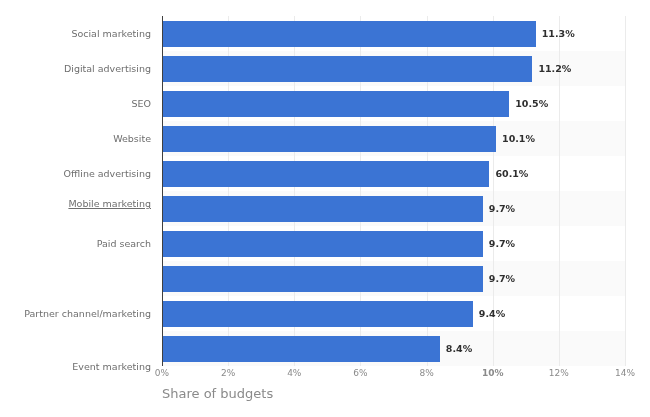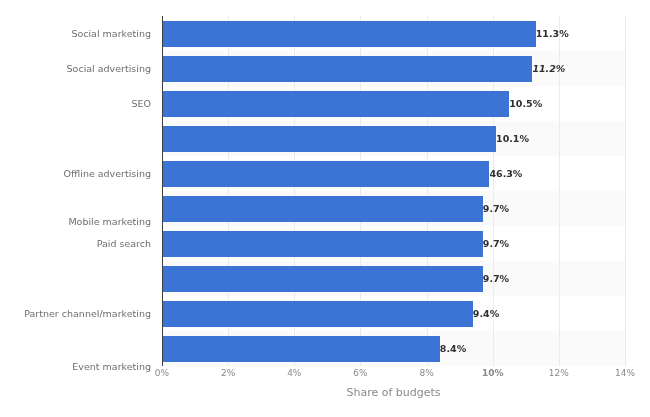--- a/index.html
+++ b/index.html
@@ -67,20 +67,21 @@
   
   .value-label {
     position: absolute;
     height: 26px;
     line-height: 26px;
     font-size: 9.5px;
     font-weight: bold;
     color: #2f2f2f;
     white-space: nowrap;
     z-index: 5;
+    padding-left: 6px;
     text-align: right;
   }
 
   
   .cat-label {
     position: absolute;
     right: 0;
     width: 150px;
     height: 26px;
     line-height: 26px;
@@ -112,36 +113,36 @@
     font-size: 9px;
     color: #8a8a8a;
     transform: translateX(-50%);
     white-space: nowrap;
   }
   #x-axis-title {
     position: absolute;
     top: 386px;
     left: 162px;
     width: 463px;
-    text-align: center;
-    font-size: 11px;
+    font-size: 13px;
     color: #8a8a8a;
   }
 </style>
 </head>
 <body>
 
 <div id="chart-root">
 
   <div id="cat-axis">
       <div class="cat-label" style="top: 4.5px;">Social marketing</div>
-      <div class="cat-label" style="top: 39.5px;">Social advertising</div>
+      <div class="cat-label" style="top: 39.5px;">Digital advertising</div>
       <div class="cat-label" style="top: 74.5px;">SEO</div>
+      <div class="cat-label" style="top: 109.5px;">Website</div>
       <div class="cat-label" style="top: 144.5px;">Offline advertising</div>
-      <div class="cat-label" style="top: 193px;">Mobile marketing</div>
+      <div class="cat-label" style="top: 175px; text-decoration: underline;">Mobile marketing</div>
       <div class="cat-label" style="top: 214.5px;">Paid search</div>
       <div class="cat-label" style="top: 284.5px; text-align: right;">Partner channel/marketing</div>
       <div class="cat-label" style="top: 338px;">Event marketing</div>
     </div>
 
   <div id="plot-area">
       <div class="row-band" style="top: 0px;"></div>
       <div class="row-band alt" style="top: 35px;"></div>
       <div class="row-band" style="top: 70px;"></div>
       <div class="row-band alt" style="top: 105px;"></div>
@@ -155,27 +156,27 @@
       <div class="gridline" style="left: 66.1429px;"></div>
       <div class="gridline" style="left: 132.286px;"></div>
       <div class="gridline" style="left: 198.429px;"></div>
       <div class="gridline" style="left: 264.571px;"></div>
       <div class="gridline" style="left: 330.714px;"></div>
       <div class="gridline" style="left: 396.857px;"></div>
       <div class="gridline" style="left: 463px;"></div>
       <div class="bar" title="Social marketing 11.3%" style="top: 4.5px; width: 373.707px; background: rgb(59, 116, 212);"></div>
       <div class="value-label" style="top: 4.5px; left: 373.707px;">11.3%</div>
       <div class="bar" title="Digital advertising 11.2%" style="top: 39.5px; width: 370.4px; background: rgb(59, 116, 212);"></div>
-      <div class="value-label" style="top: 39.5px; left: 370.4px; font-style: italic;">11.2%</div>
+      <div class="value-label" style="top: 39.5px; left: 370.4px;">11.2%</div>
       <div class="bar" title="SEO 10.5%" style="top: 74.5px; width: 347.25px; background: rgb(59, 116, 212);"></div>
       <div class="value-label" style="top: 74.5px; left: 347.25px;">10.5%</div>
       <div class="bar" title="Website 10.1%" style="top: 109.5px; width: 334.021px; background: rgb(59, 116, 212);"></div>
       <div class="value-label" style="top: 109.5px; left: 334.021px;">10.1%</div>
       <div class="bar" title="Offline advertising 9.9%" style="top: 144.5px; width: 327.407px; background: rgb(59, 116, 212);"></div>
-      <div class="value-label" style="top: 144.5px; left: 327.407px;">46.3%</div>
+      <div class="value-label" style="top: 144.5px; left: 327.407px;">60.1%</div>
       <div class="bar" title="Mobile marketing 9.7%" style="top: 179.5px; width: 320.793px; background: rgb(59, 116, 212);"></div>
       <div class="value-label" style="top: 179.5px; left: 320.793px;">9.7%</div>
       <div class="bar" title="Paid search 9.7%" style="top: 214.5px; width: 320.793px; background: rgb(59, 116, 212);"></div>
       <div class="value-label" style="top: 214.5px; left: 320.793px;">9.7%</div>
       <div class="bar" title="E-mail marketing 9.7%" style="top: 249.5px; width: 320.793px; background: rgb(59, 116, 212);"></div>
       <div class="value-label" style="top: 249.5px; left: 320.793px;">9.7%</div>
       <div class="bar" title="Partner channel/marketing 9.4%" style="top: 284.5px; width: 310.871px; background: rgb(59, 116, 212);"></div>
       <div class="value-label" style="top: 284.5px; left: 310.871px;">9.4%</div>
       <div class="bar" title="Event marketing 8.4%" style="top: 319.5px; width: 277.8px; background: rgb(59, 116, 212);"></div>
       <div class="value-label" style="top: 319.5px; left: 277.8px;">8.4%</div>

